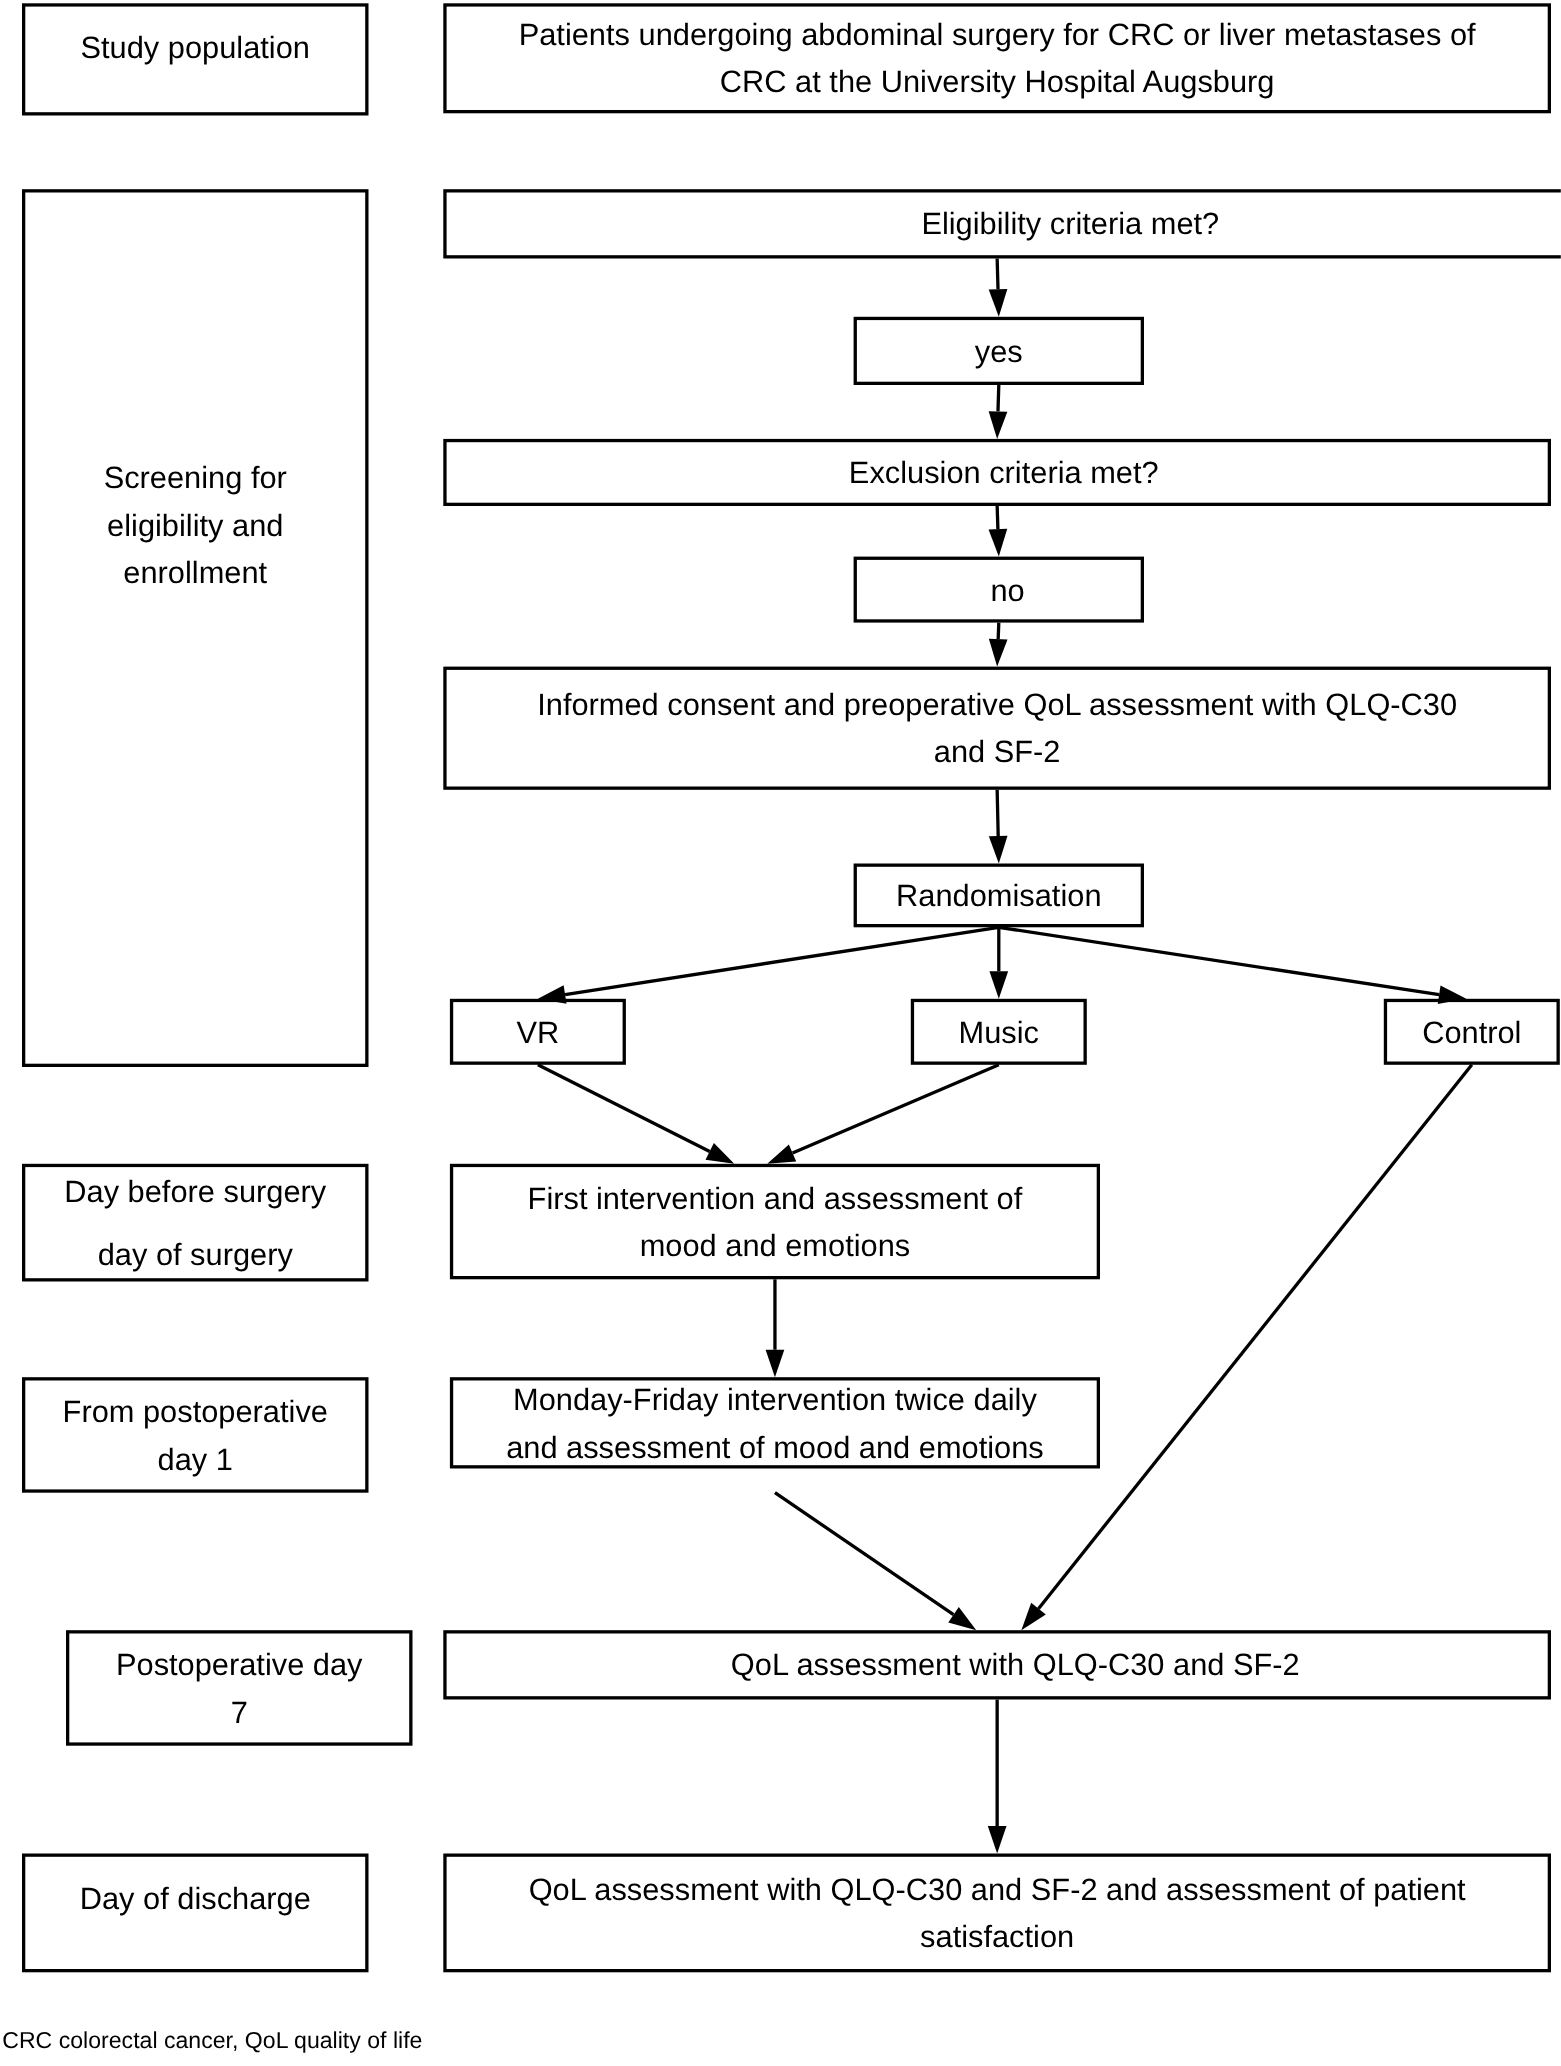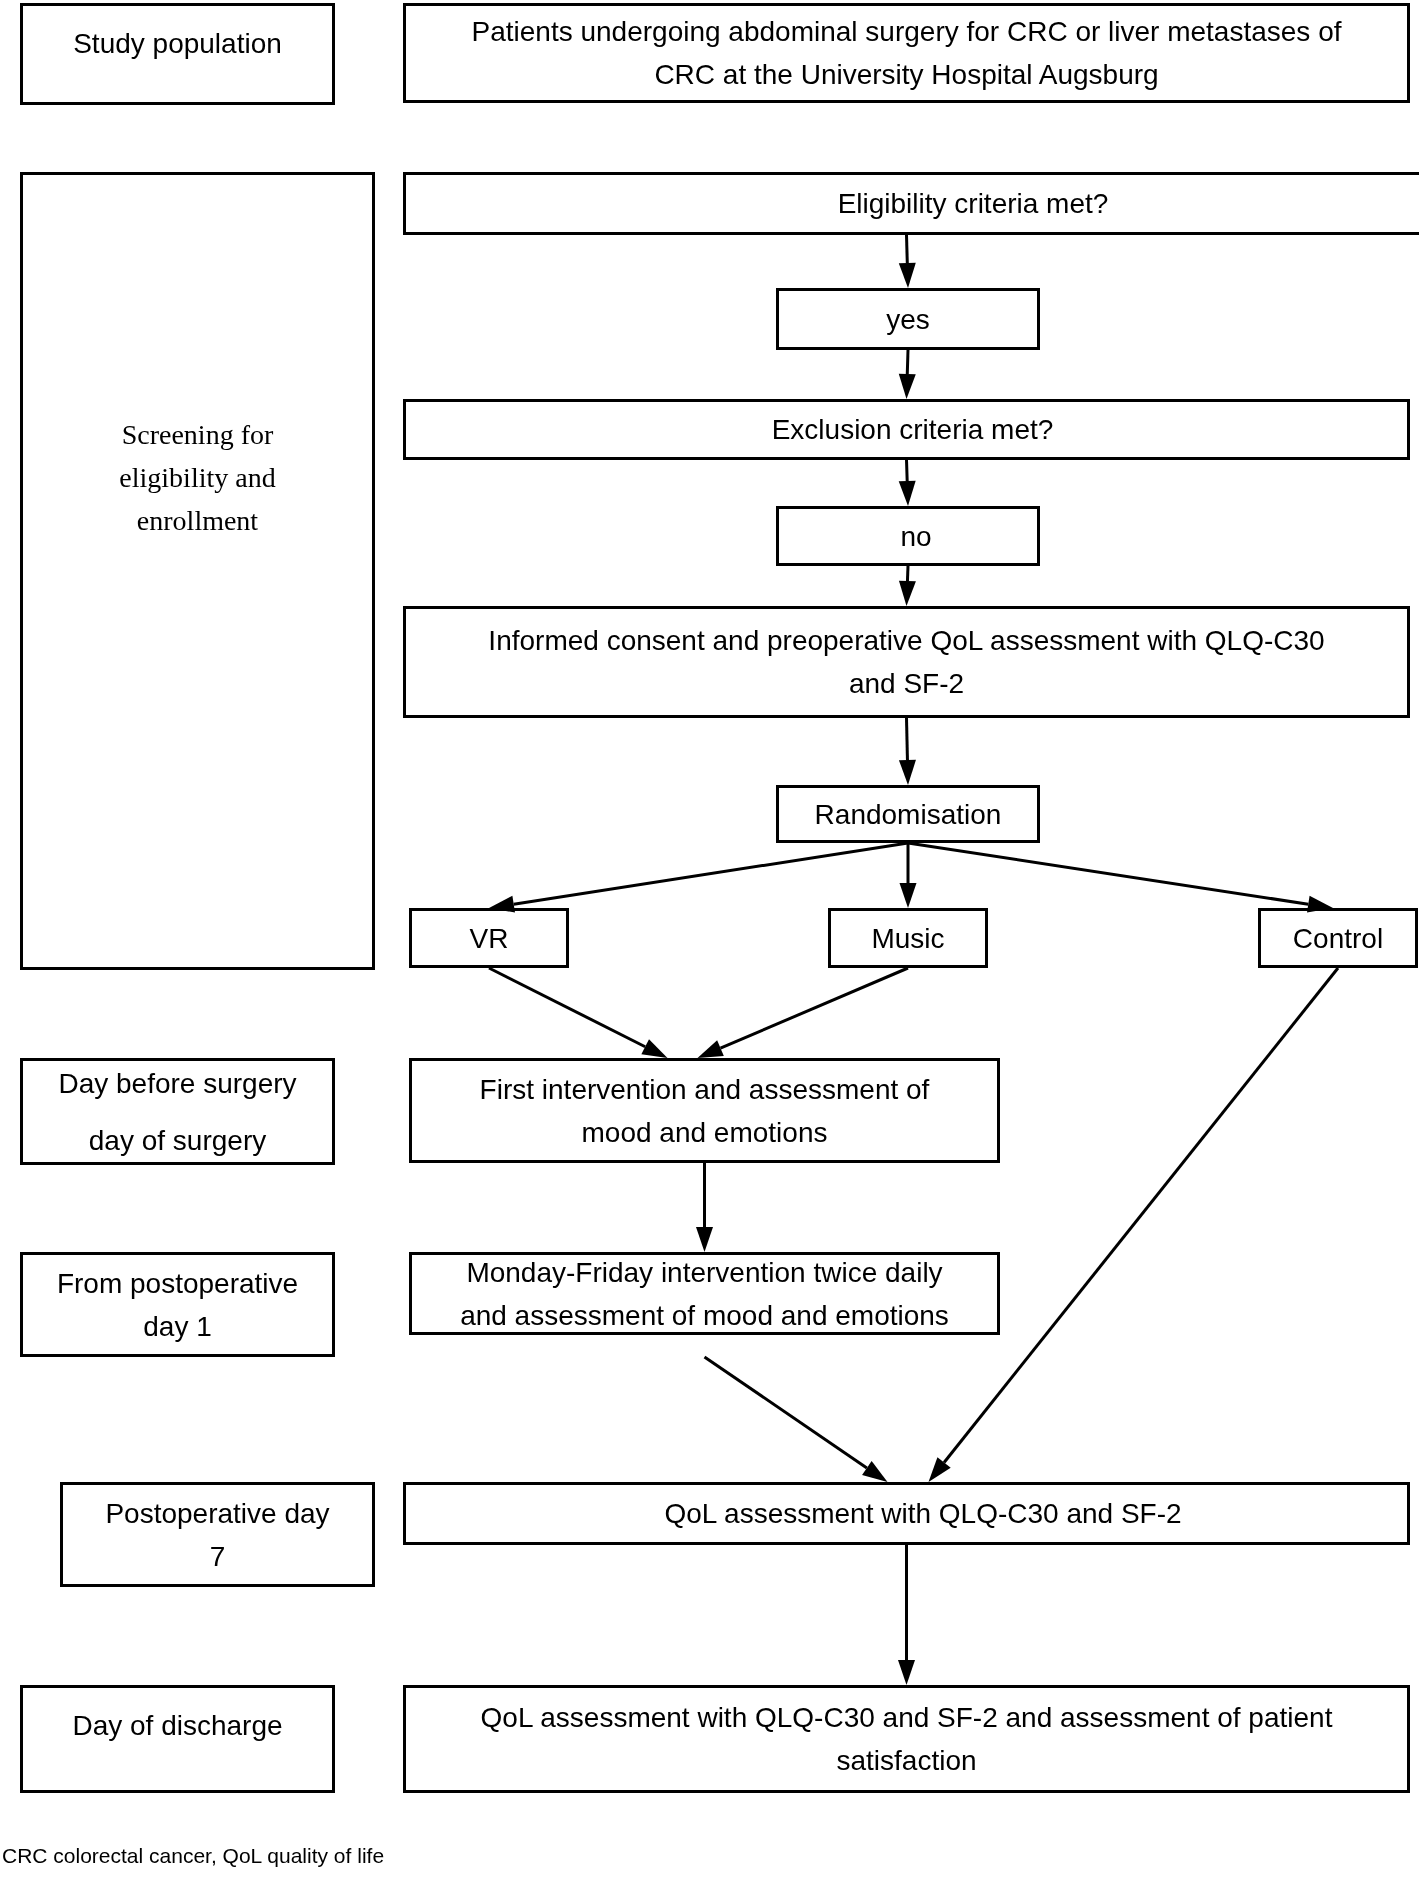--- a/index.html
+++ b/index.html
@@ -52,21 +52,21 @@
       <line x1="1338" y1="968" x2="944.0779112754287" y2="1462.4467731487903" stroke="#000000" stroke-width="3"></line>
       <polygon points="928.5,1482 950.7260084048401,1467.7432629824361 937.4298141460174,1457.1502833151444" fill="#000000"></polygon>
       <line x1="906.5" y1="1545" x2="906.5" y2="1660" stroke="#000000" stroke-width="3"></line>
       <polygon points="906.5,1685 915,1660 898,1660" fill="#000000"></polygon>
     </svg>
 
   <div class="box top-align" style="left:20px;top:3px;width:315px;height:102px;">
     <div class="line">Study population</div>
   </div>
 
-  <div class="box" style="left:20px;top:172px;width:355px;height:798px;justify-content:flex-start;padding-top:238px;font-family:Liberation Serif, serif;">
+  <div class="box" style="left:20px;top:172px;width:315px;height:798px;justify-content:flex-start;padding-top:238px;">
     <div class="line">Screening for</div>
     <div class="line">eligibility and</div>
     <div class="line">enrollment</div>
   </div>
 
   <div class="box" style="left:20px;top:1058px;width:315px;height:107px;gap:14px;">
     <div class="line">Day before surgery</div>
     <div class="line">day of surgery</div>
   </div>
 

